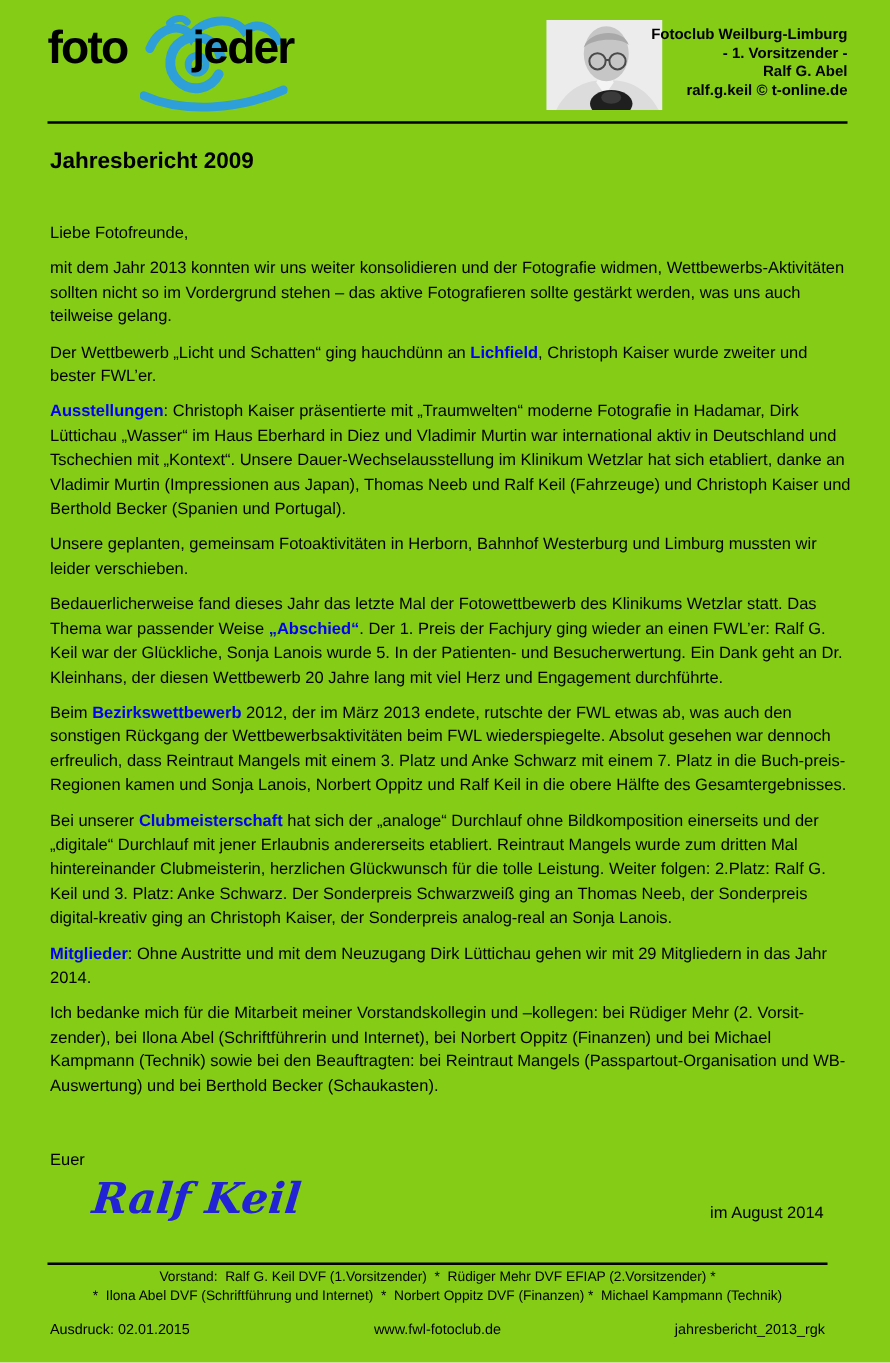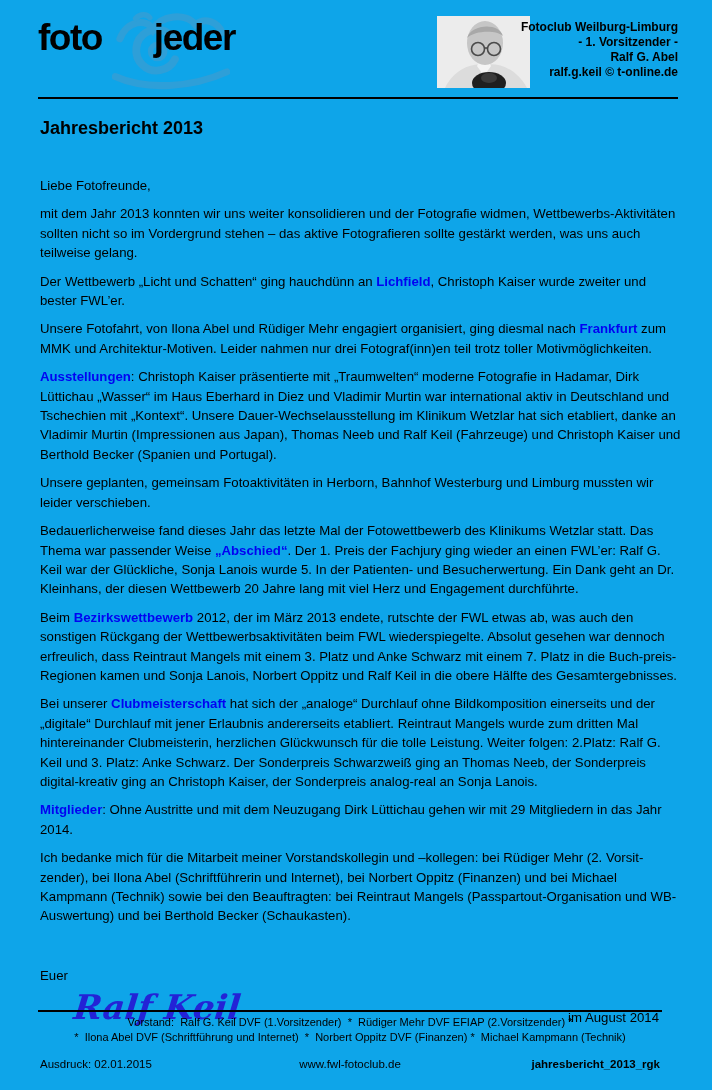--- a/index.html
+++ b/index.html
@@ -1,16 +1,16 @@
 <!DOCTYPE html>
 <html lang="de"><head>
 <meta charset="utf-8">
 <style>
   html,body{margin:0;padding:0;background:#fff;}
-  .page{position:relative;width:712px;height:1090px;background:#0ea5e9;overflow:hidden;
+  .page{position:relative;width:712px;height:1090px;background:#84cc16;overflow:hidden;
         font-family:"Liberation Sans", sans-serif;color:#000;}
 
   
   .header{position:absolute;left:38px;top:12px;right:34px;height:84px;}
   .logo{position:absolute;left:0;top:6px;width:225px;height:80px;}
   .logo-words{position:relative;display:flex;align-items:flex-start;z-index:2;}
   .logo-word{font-size:37px;font-weight:bold;letter-spacing:-1.5px;line-height:40px;}
   .logo-word.right{margin-left:52px;}
   .logo-doodle{position:absolute;left:74px;top:-8px;z-index:1;}
   .logo-cities{display:flex;justify-content:space-between;margin-top:-3px;padding:0 2px;position:relative;z-index:2;}
@@ -35,21 +35,21 @@
              font-size:34px;color:#2323d6;transform:skewX(-6deg);}
   .closing-date{position:absolute;right:24px;bottom:2px;font-size:13.2px;}
 
   
   .footer{position:absolute;left:38px;right:50px;top:1010px;}
   .foot-rule{border-top:2px solid #000;height:0;margin-bottom:3px;}
   .board-line{text-align:center;font-size:11px;line-height:15px;white-space:pre-wrap;}
   .foot-row{position:relative;margin-top:13px;font-size:11.5px;height:14px;}
   .foot-left{position:absolute;left:2px;}
   .foot-center{position:absolute;left:0;right:0;text-align:center;}
-  .foot-right{position:absolute;right:2px;font-weight:bold;}
+  .foot-right{position:absolute;right:2px;}
 </style>
 </head>
 <body>
 
 <div class="page">
 
   <div class="header">
 
     <div class="logo">
       <svg class="logo-doodle" width="118" height="86" viewBox="0 0 150 108" fill="none">
@@ -82,27 +82,26 @@
       <div>Fotoclub Weilburg-Limburg</div>
       <div>- 1. Vorsitzender -</div>
       <div>Ralf G. Abel</div>
       <div>ralf.g.keil © t-online.de</div>
     </div>
   </div>
 
   <div class="head-rule"></div>
 
   <div class="content">
-    <h1 class="doc-title">Jahresbericht 2013</h1>
+    <h1 class="doc-title">Jahresbericht 2009</h1>
 
     <div>
         <p class="para"><span>Liebe Fotofreunde,</span></p>
         <p class="para"><span>mit dem Jahr 2013 konnten wir uns weiter konsolidieren und der Fotografie widmen, Wettbewerbs-Aktivitäten sollten nicht so im Vordergrund stehen – das aktive Fotografieren sollte gestärkt werden, was uns auch teilweise gelang.</span></p>
         <p class="para"><span>Der Wettbewerb „Licht und Schatten“ ging hauchdünn an </span><span class="hl">Lichfield</span><span>, Christoph Kaiser wurde zweiter und bester FWL’er.</span></p>
-        <p class="para"><span>Unsere Fotofahrt, von Ilona Abel und Rüdiger Mehr engagiert organisiert, ging diesmal nach </span><span class="hl">Frankfurt</span><span> zum MMK und Architektur-Motiven. Leider nahmen nur drei Fotograf(inn)en teil trotz toller Motivmöglichkeiten.</span></p>
         <p class="para"><span class="hl">Ausstellungen</span><span>: Christoph Kaiser präsentierte mit „Traumwelten“ moderne Fotografie in Hadamar, Dirk Lüttichau „Wasser“ im Haus Eberhard in Diez und Vladimir Murtin war international aktiv in Deutschland und Tschechien mit „Kontext“. Unsere Dauer-Wechselausstellung im Klinikum Wetzlar hat sich etabliert, danke an Vladimir Murtin (Impressionen aus Japan), Thomas Neeb und Ralf Keil (Fahrzeuge) und Christoph Kaiser und Berthold Becker (Spanien und Portugal).</span></p>
         <p class="para"><span>Unsere geplanten, gemeinsam Fotoaktivitäten in Herborn, Bahnhof Westerburg und Limburg mussten wir leider verschieben.</span></p>
         <p class="para"><span>Bedauerlicherweise fand dieses Jahr das letzte Mal der Fotowettbewerb des Klinikums Wetzlar statt. Das Thema war passender Weise </span><span class="hl">„Abschied“</span><span>. Der 1. Preis der Fachjury ging wieder an einen FWL’er: Ralf G. Keil war der Glückliche, Sonja Lanois wurde 5. In der Patienten- und Besucherwertung. Ein Dank geht an Dr. Kleinhans, der diesen Wettbewerb 20 Jahre lang mit viel Herz und Engagement durchführte.</span></p>
         <p class="para"><span>Beim </span><span class="hl">Bezirkswettbewerb</span><span> 2012, der im März 2013 endete, rutschte der FWL etwas ab, was auch den sonstigen Rückgang der Wettbewerbsaktivitäten beim FWL wiederspiegelte. Absolut gesehen war dennoch erfreulich, dass Reintraut Mangels mit einem 3. Platz und Anke Schwarz mit einem 7. Platz in die Buch-preis-Regionen kamen und Sonja Lanois, Norbert Oppitz und Ralf Keil in die obere Hälfte des Gesamtergebnisses.</span></p>
         <p class="para"><span>Bei unserer </span><span class="hl">Clubmeisterschaft</span><span> hat sich der „analoge“ Durchlauf ohne Bildkomposition einerseits und der „digitale“ Durchlauf mit jener Erlaubnis andererseits etabliert. Reintraut Mangels wurde zum dritten Mal hintereinander Clubmeisterin, herzlichen Glückwunsch für die tolle Leistung. Weiter folgen: 2.Platz: Ralf G. Keil und 3. Platz: Anke Schwarz. Der Sonderpreis Schwarzweiß ging an Thomas Neeb, der Sonderpreis digital-kreativ ging an Christoph Kaiser, der Sonderpreis analog-real an Sonja Lanois.</span></p>
         <p class="para"><span class="hl">Mitglieder</span><span>: Ohne Austritte und mit dem Neuzugang Dirk Lüttichau gehen wir mit 29 Mitgliedern in das Jahr 2014.</span></p>
         <p class="para"><span>Ich bedanke mich für die Mitarbeit meiner Vorstandskollegin und –kollegen: bei Rüdiger Mehr (2. Vorsit-zender), bei Ilona Abel (Schriftführerin und Internet), bei Norbert Oppitz (Finanzen) und bei Michael Kampmann (Technik) sowie bei den Beauftragten: bei Reintraut Mangels (Passpartout-Organisation und WB-Auswertung) und bei Berthold Becker (Schaukasten).</span></p>
       </div>
 
     <div class="closing">

